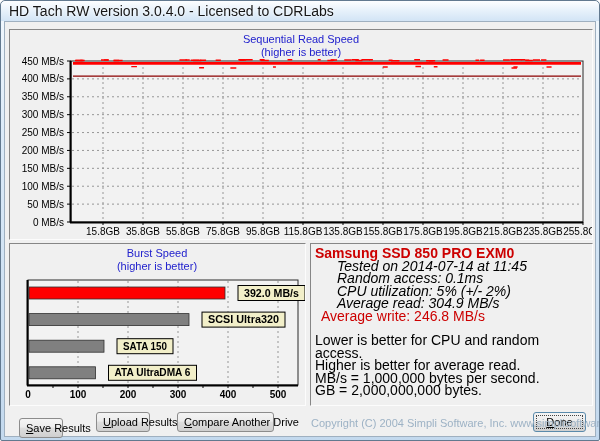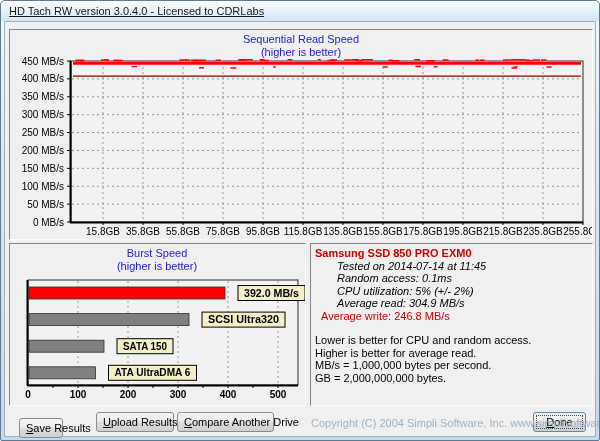--- a/index.html
+++ b/index.html
@@ -12,51 +12,51 @@
     border:1px solid #62798f;
     border-radius:5px 5px 2px 2px;
     overflow:hidden;
   }
   .titlebar{
     position:absolute;left:0;top:0;right:0;height:20px;
     background:linear-gradient(180deg,#fdfeff 0%,#e8f2fb 45%,#d2e4f5 100%);
     border-radius:5px 5px 0 0;
   }
   .title-text{
-    padding-left:8px;line-height:20px;font-size:11px;color:#161616;
-    text-shadow:0 0 3px #ffffff;white-space:nowrap;text-decoration:underline;
+    padding-left:8px;line-height:20px;font-size:14px;color:#161616;
+    text-shadow:0 0 3px #ffffff;white-space:nowrap;
   }
   .client{
     position:absolute;left:3px;top:20px;width:592px;height:416px;
     background:#f0f0f0;border:1px solid #9fb0c0;
   }
   .panel{
     position:absolute;background:#f0f0f0;
     border:1px solid;border-color:#868686 #fcfcfc #fcfcfc #868686;
   }
   #seq-panel{left:4px;top:7px;width:584px;height:211px;}
   #burst-panel{left:4px;top:221px;width:297px;height:163px;}
   #info-panel{left:305px;top:221px;width:283px;height:163px;
-    font-size:11px;line-height:12.5px;color:#000;padding:3px 4px;}
+    font-size:14px;line-height:12.5px;color:#000;padding:3px 4px;}
   .info-title{color:#cc0000;font-weight:bold;}
   .info-detail{margin-left:22px;font-style:italic;}
   .info-write{margin-left:6px;color:#cc0000;}
   .info-notes{margin-top:12px;}
 
   svg text{font-family:"Liberation Sans", sans-serif;}
 
   .btn{
     position:absolute;height:20px;font-size:11px;color:#000;
     background:linear-gradient(180deg,#f4f4f4 0%,#ececec 45%,#dedede 50%,#cfcfcf 100%);
     border:1px solid #8c8c8c;border-radius:3px;
     text-align:center;line-height:18px;cursor:default;
     padding:0 6px;white-space:nowrap;
   }
   #btn-save{left:14px;top:396px;width:44px;}
-  #btn-upload{left:91px;top:390px;width:78px;}
+  #btn-upload{left:91px;top:390px;width:54px;}
   #btn-compare{left:172px;top:390px;width:97px;}
   #btn-done{
     left:528px;top:390px;width:53px;
     border-color:#5a8aab;
     outline:1px dotted #444;outline-offset:-4px;
   }
   .copyright{
     position:absolute;left:306px;top:395px;font-size:11px;color:#9db2c5;white-space:nowrap;
   }
 </style>

